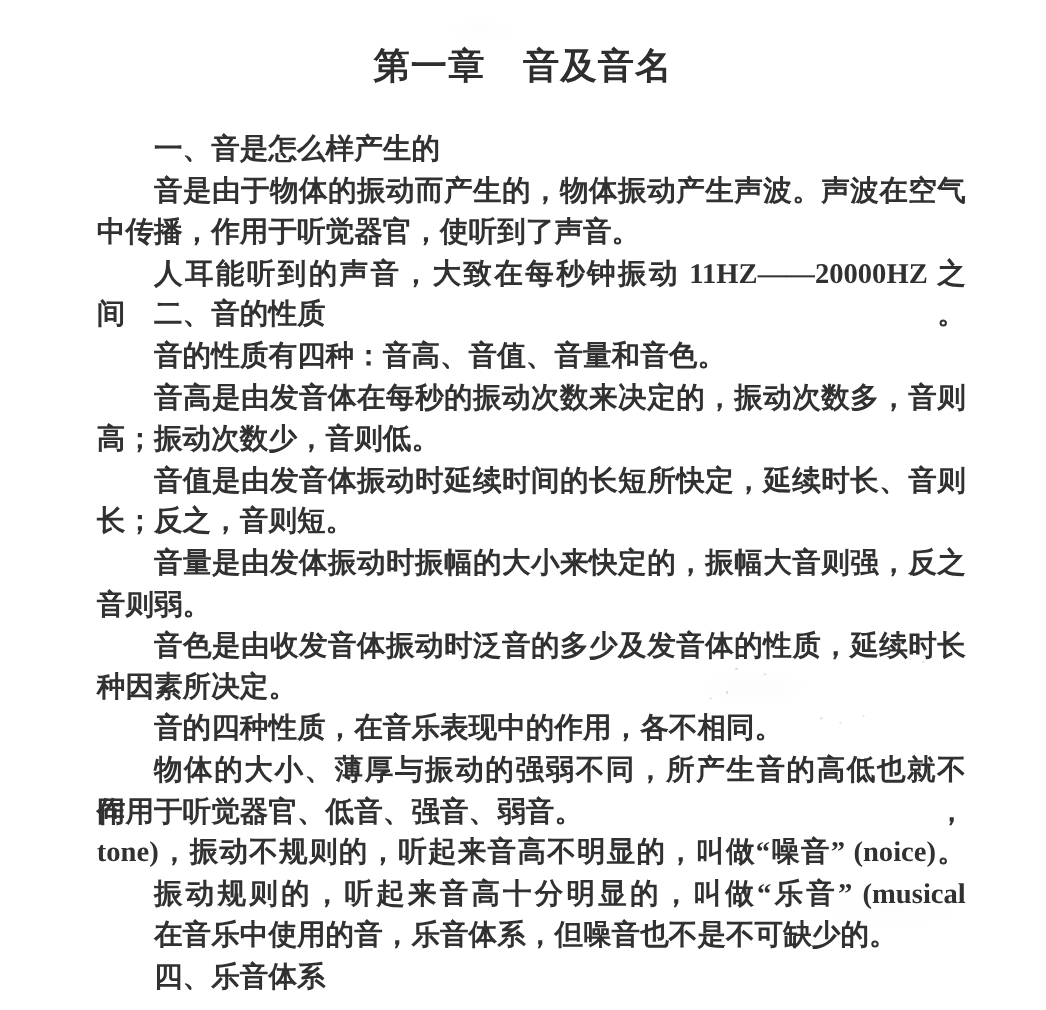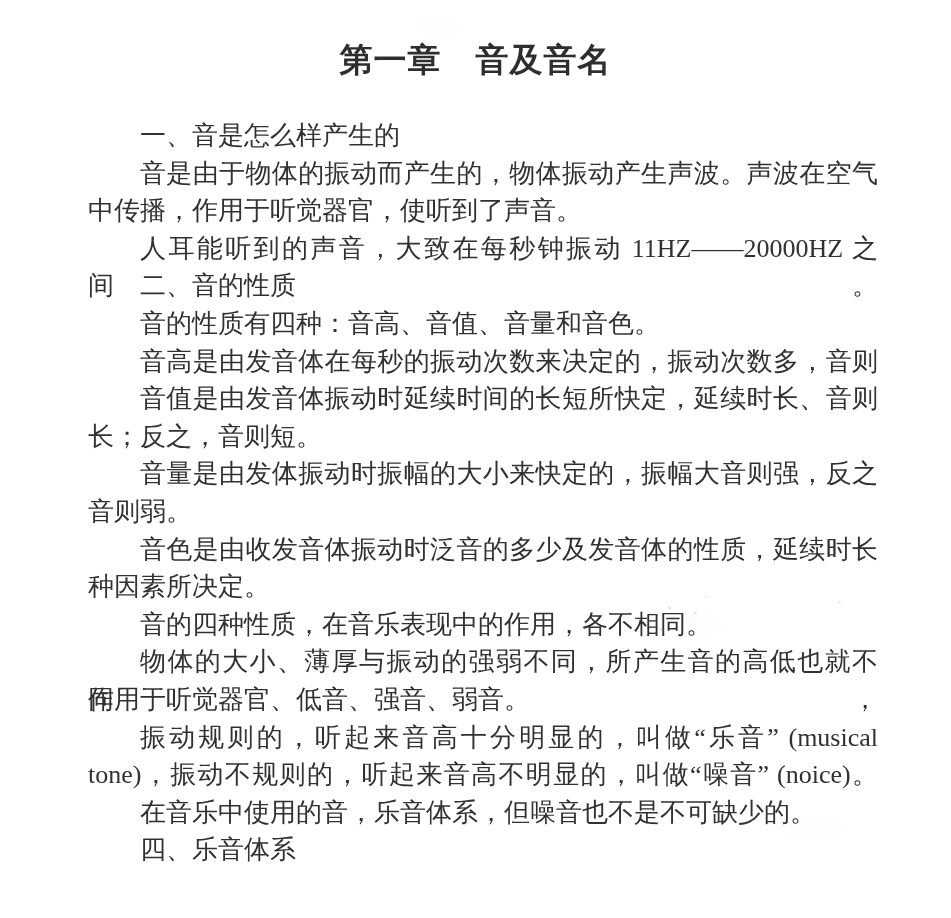--- a/index.html
+++ b/index.html
@@ -40,20 +40,21 @@
     position: absolute;
     left: 88px;
     top: 117px;
     width: 790px;
     font-size: 26px;
     line-height: 37.6px;
   }
   .line {
     height: 37.6px;
     text-align: left;
+    font-weight: bold;
   }
   .line.indent {
     text-indent: 52px;
   }
   .line.full {
     text-align: justify;
     text-align-last: justify;
     text-justify: inter-ideograph;
   }
   .speckle {
@@ -69,31 +70,32 @@
   <h1 class="title">第一章　音及音名</h1>
 
   <div class="content" id="doc-lines">
       <div class="line indent">一、音是怎么样产生的</div>
       <div class="line indent full">音是由于物体的振动而产生的，物体振动产生声波。声波在空气</div>
       <div class="line">中传播，作用于听觉器官，使听到了声音。</div>
       <div class="line indent full">人耳能听到的声音，大致在每秒钟振动 11HZ——20000HZ 之间。</div>
       <div class="line indent">二、音的性质</div>
       <div class="line indent">音的性质有四种：音高、音值、音量和音色。</div>
       <div class="line indent full">音高是由发音体在每秒的振动次数来决定的，振动次数多，音则</div>
+      <div class="line">高；振动次数少，音则低。</div>
       <div class="line indent full">音值是由发音体振动时延续时间的长短所快定，延续时长、音则</div>
       <div class="line">长；反之，音则短。</div>
       <div class="line indent full">音量是由发体振动时振幅的大小来快定的，振幅大音则强，反之</div>
       <div class="line">音则弱。</div>
       <div class="line indent full">音色是由收发音体振动时泛音的多少及发音体的性质，延续时长</div>
       <div class="line">种因素所决定。</div>
       <div class="line indent">音的四种性质，在音乐表现中的作用，各不相同。</div>
       <div class="line indent full">物体的大小、薄厚与振动的强弱不同，所产生音的高低也就不同，</div>
       <div class="line">作用于听觉器官、低音、强音、弱音。</div>
+      <div class="line full">tone)，振动不规则的，听起来音高不明显的，叫做“噪音” (noice)。</div>
       <div class="line indent full">振动规则的，听起来音高十分明显的，叫做“乐音” (musical</div>
-      <div class="line full">tone)，振动不规则的，听起来音高不明显的，叫做“噪音” (noice)。</div>
       <div class="line indent">在音乐中使用的音，乐音体系，但噪音也不是不可缺少的。</div>
       <div class="line indent">四、乐音体系</div>
     </div>
 
   <div id="speckle-layer">
       <div class="speckle" style="left: 668px; top: 607px; width: 3px; height: 2px; opacity: 0.3;"></div>
       <div class="speckle" style="left: 694px; top: 612px; width: 3px; height: 2px; opacity: 0.25;"></div>
       <div class="speckle" style="left: 660px; top: 628px; width: 2px; height: 3px; opacity: 0.3;"></div>
       <div class="speckle" style="left: 645px; top: 634px; width: 2px; height: 2px; opacity: 0.25;"></div>
       <div class="speckle" style="left: 705px; top: 596px; width: 2px; height: 2px; opacity: 0.2;"></div>

